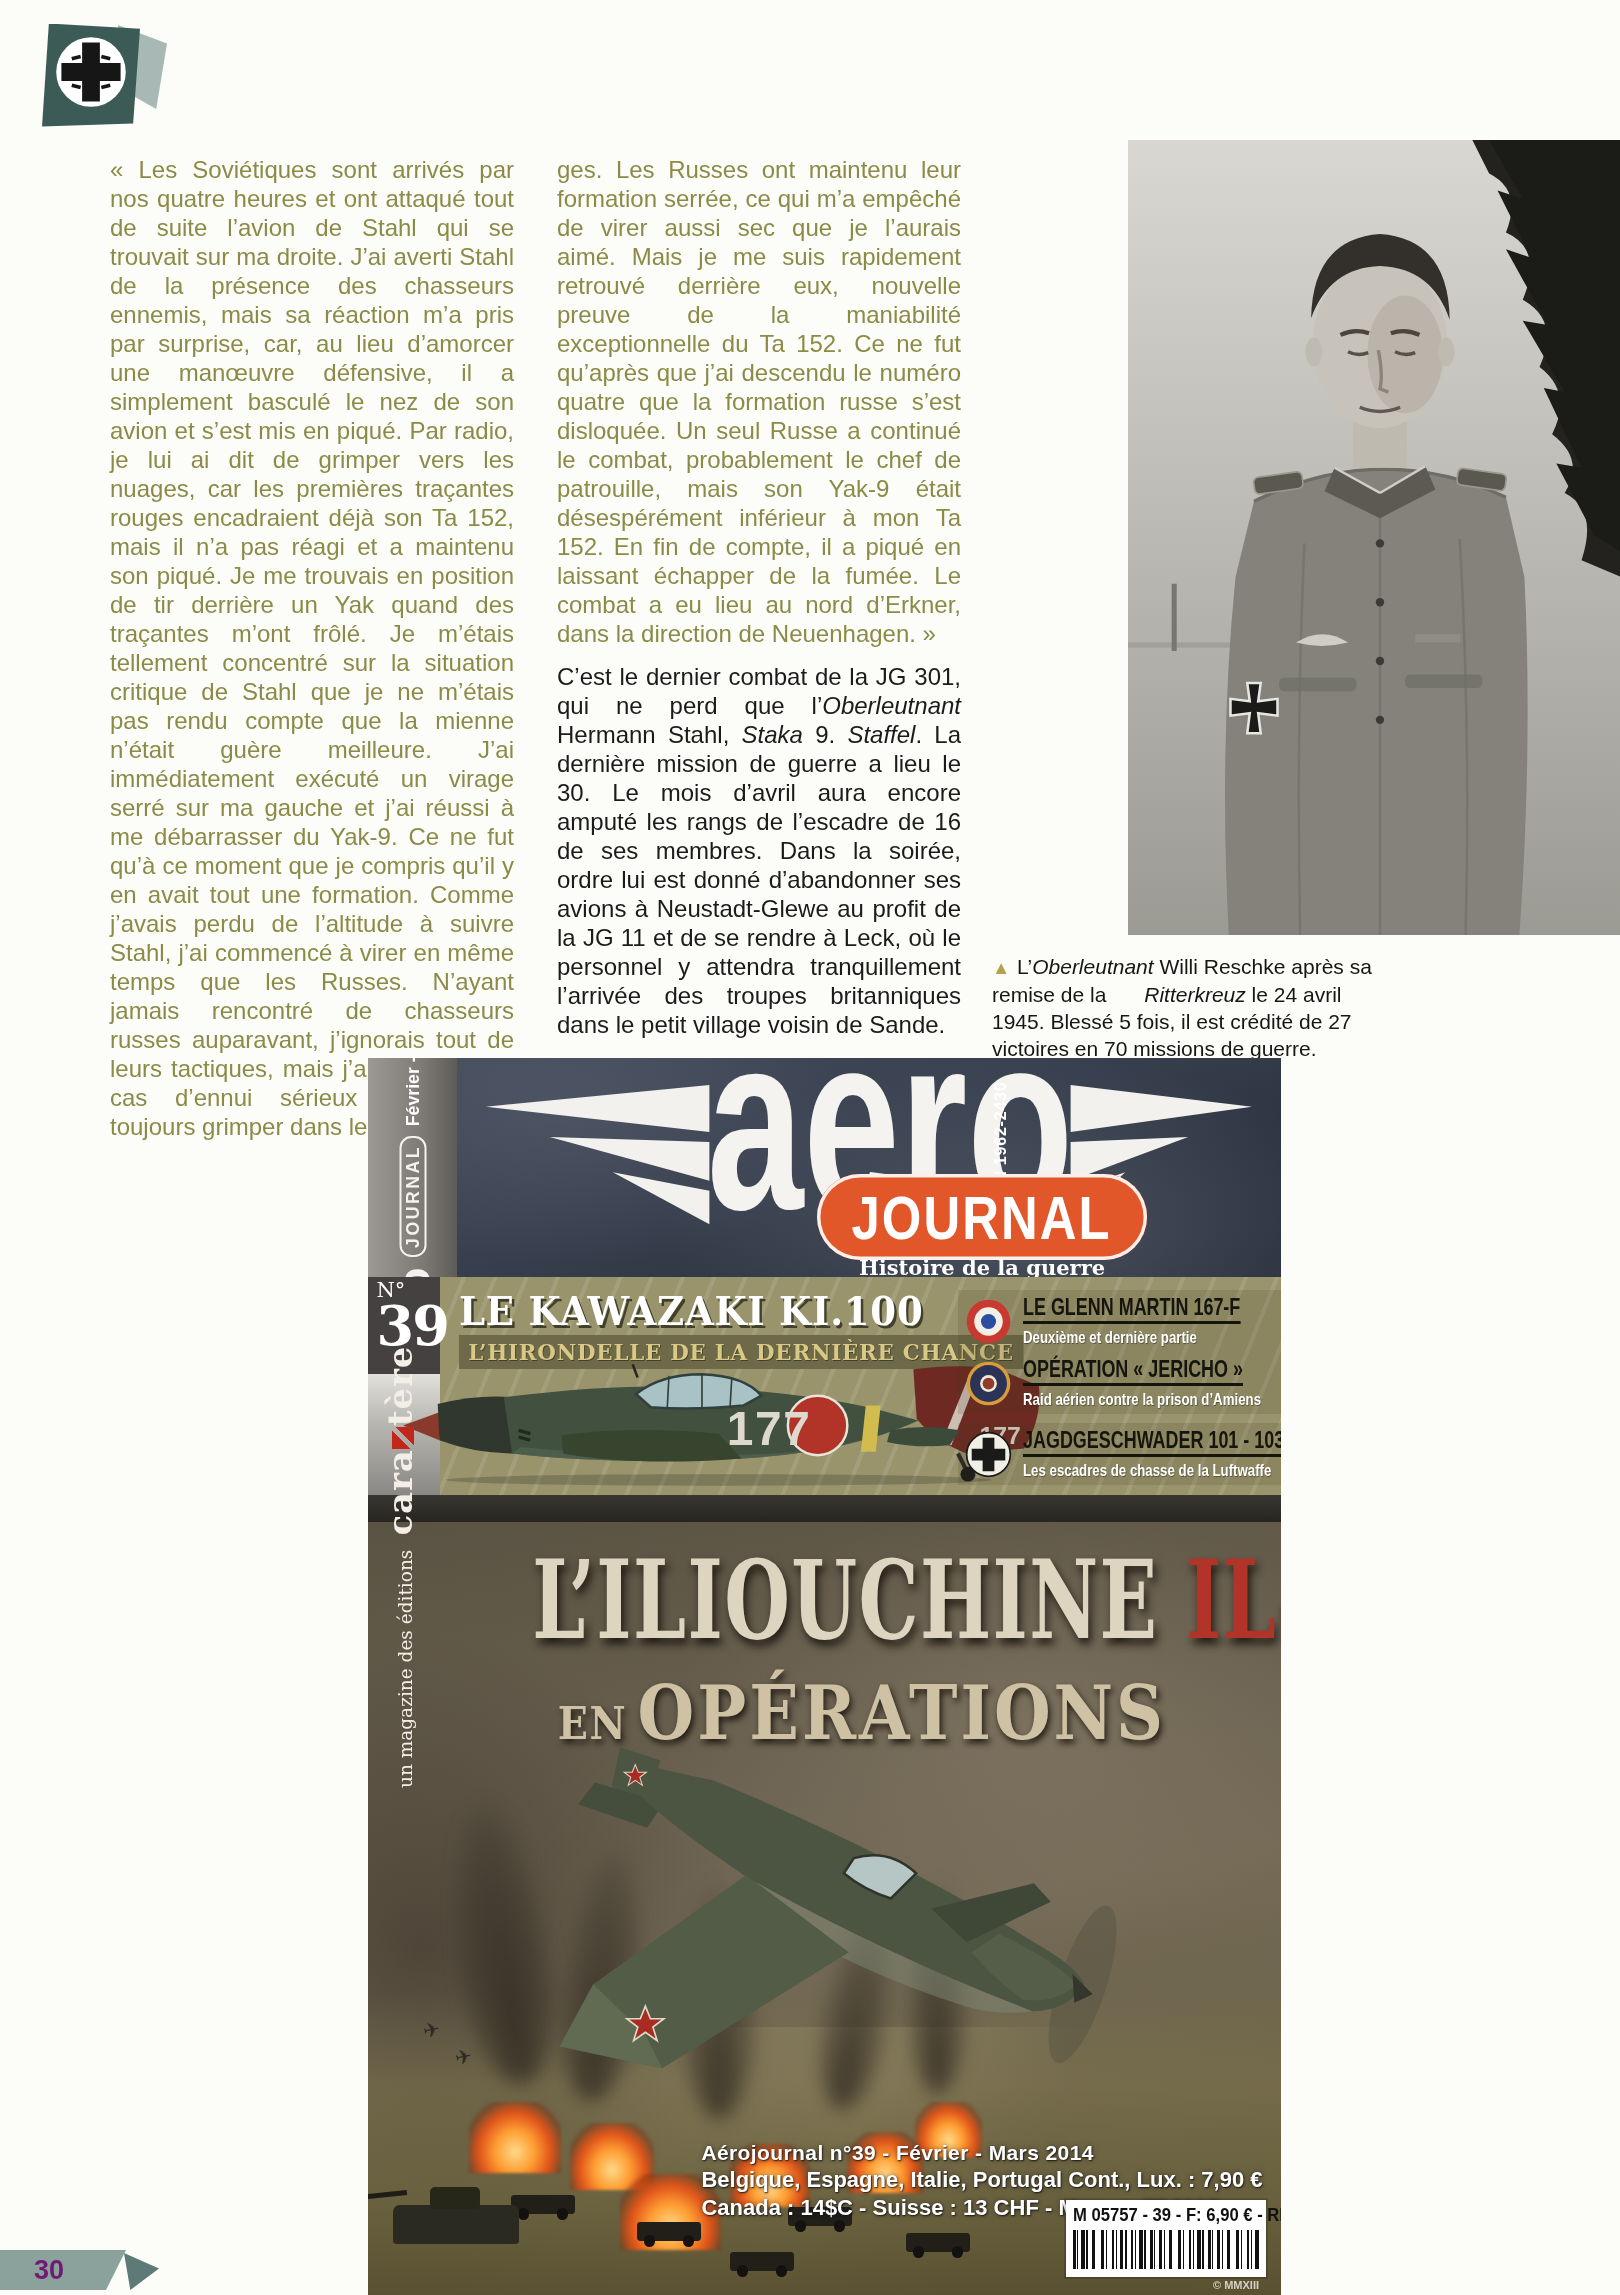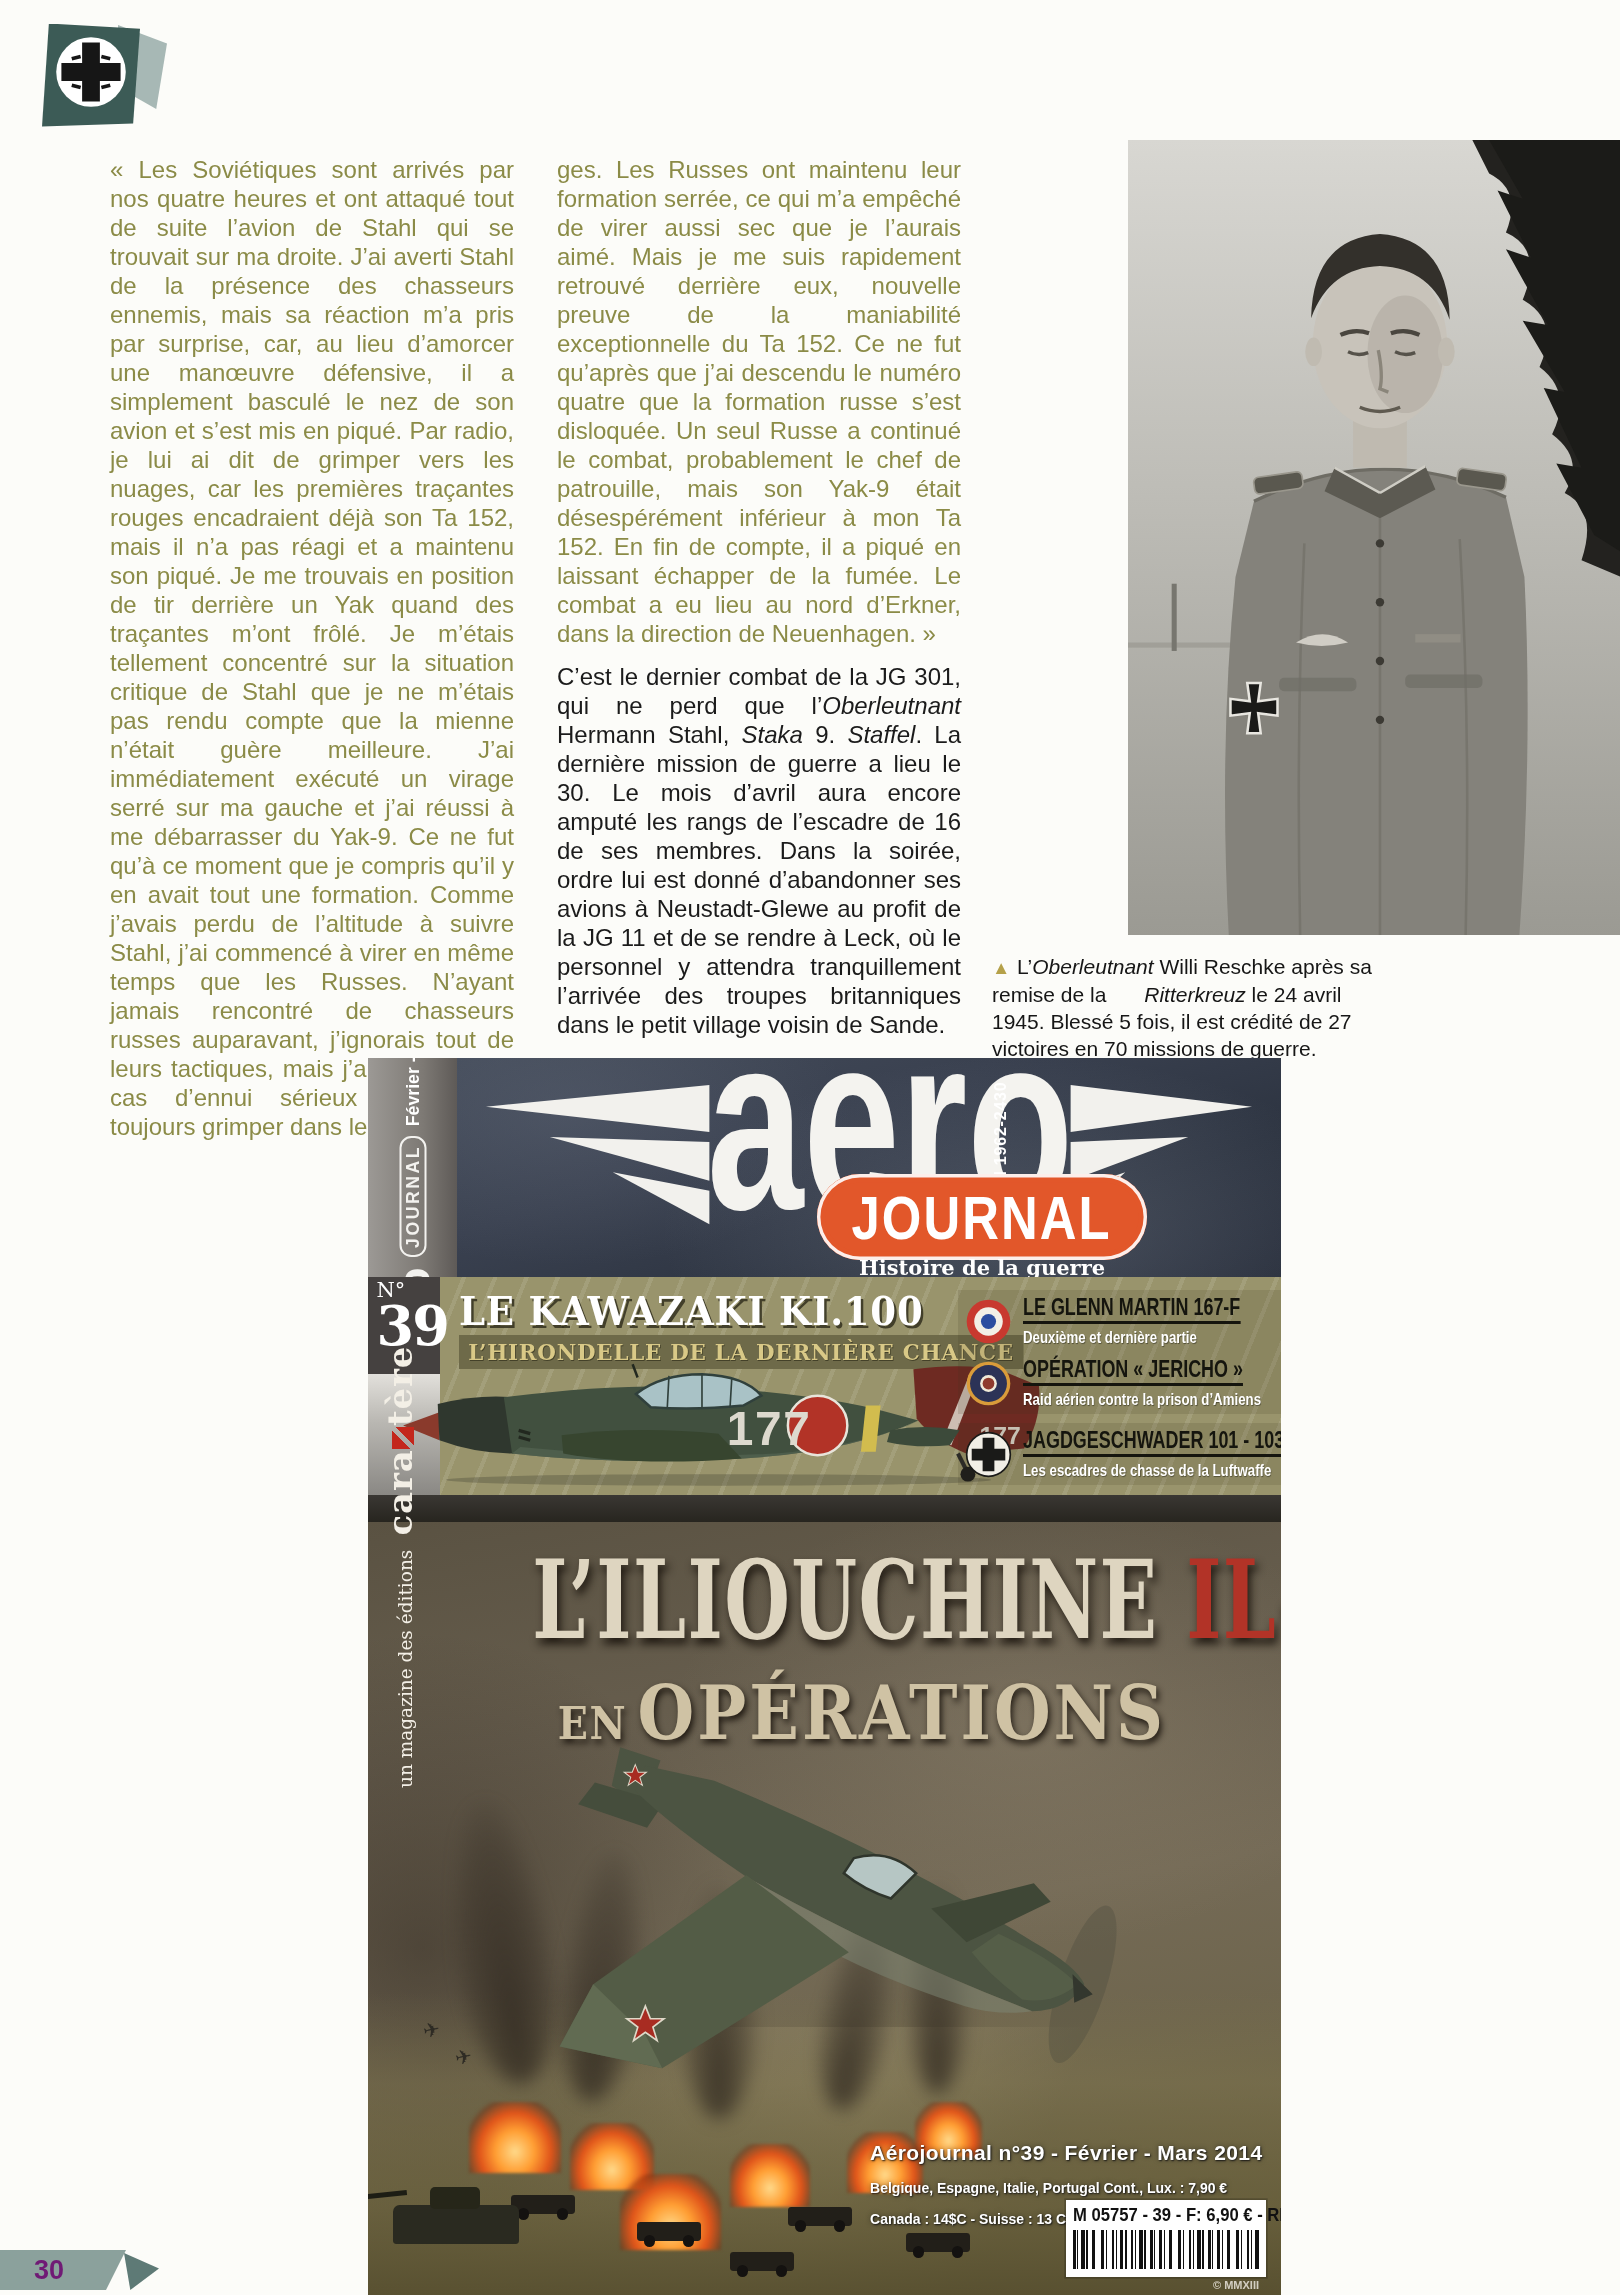--- a/index.html
+++ b/index.html
@@ -89,21 +89,21 @@
   .fire{position:absolute;filter:blur(1.7px);background:radial-gradient(ellipse at 50% 70%,#ffd98a 0%,#ff9e33 30%,#e0551a 55%,rgba(120,40,10,.4) 75%,transparent 82%)}
   .veh{position:absolute;width:64px;height:18.5px;background:#221f19;border-radius:3.4px}
   .veh::before,.veh::after{content:"";position:absolute;bottom:-6.7px;width:11.8px;height:11.8px;border-radius:50%;background:#141210}
   .veh::before{left:6.7px}.veh::after{right:6.7px}
   .tank{position:absolute;width:126px;height:39px;background:#2a2a20;border-radius:6.7px 6.7px 3.4px 3.4px}
   .tank .turret{position:absolute;top:-18.5px;left:37px;width:50px;height:22px;background:#262619;border-radius:5px}
   .tank .gun{position:absolute;top:-11.8px;left:-45px;width:59px;height:5px;background:#1d1d14;transform:rotate(-6deg)}
 
   .info{position:absolute;right:18.5px;top:619px;text-align:left;color:#fff;font-weight:bold;text-shadow:0.8px 0.8px 1.7px rgba(20,20,20,.9),0 0 5px rgba(20,20,20,.5)}
   .info .l1{font-size:21px;letter-spacing:0.4px}
-  .info .l2,.info .l3{font-size:14px;margin-top:15px}
+  .info .l2,.info .l3{font-size:22px;margin-top:2px}
   .bar{position:absolute;left:698px;top:678px;width:200px;height:77px;background:#fff;box-shadow:0 0 0 1.7px rgba(0,0,0,.2);padding:4.2px 6.7px;box-sizing:border-box}
   .bar .btext{font-size:18.5px;font-weight:bold;color:#111;white-space:nowrap;transform:scaleX(.9);transform-origin:0 50%}
   .bar .lines{margin-top:3.4px;height:39px;background:repeating-linear-gradient(90deg,#111 0 2.5px,#fff 2.5px 4.2px,#111 4.2px 5px,#fff 5px 8.4px,#111 8.4px 11.8px,#fff 11.8px 13.5px,#111 13.5px 15px,#fff 15px 19.3px)}
   .copy{position:absolute;right:22px;top:757px;font-size:11px;color:#e8e4da;opacity:.85;font-weight:bold}
 
   
   .pnum{position:absolute;left:0;top:2250px;width:141px;height:40px;background:#8ba19c;clip-path:polygon(0 0,126px 0,106px 100%,0 100%);display:flex;align-items:center;padding-left:34px;box-sizing:border-box}
   .pnum span{font-size:27px;font-weight:bold;color:#701a75}
   .pnum2{position:absolute;left:124px;top:2253px;width:35px;height:37px;background:#5e7a76;clip-path:polygon(0 0,100% 42%,18% 100%)}
 </style>

